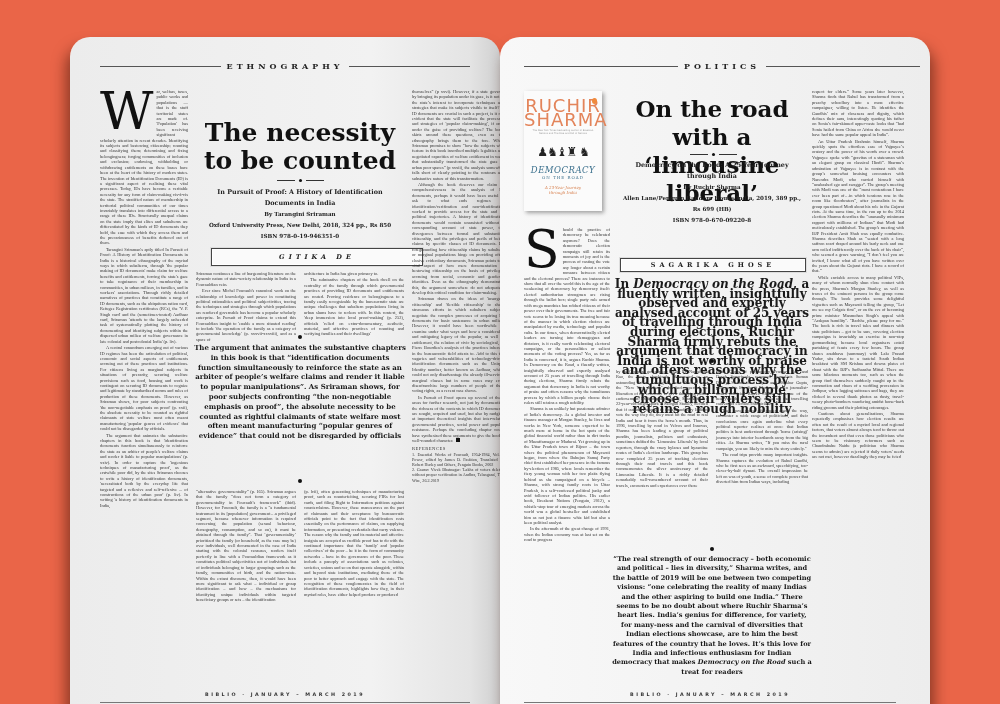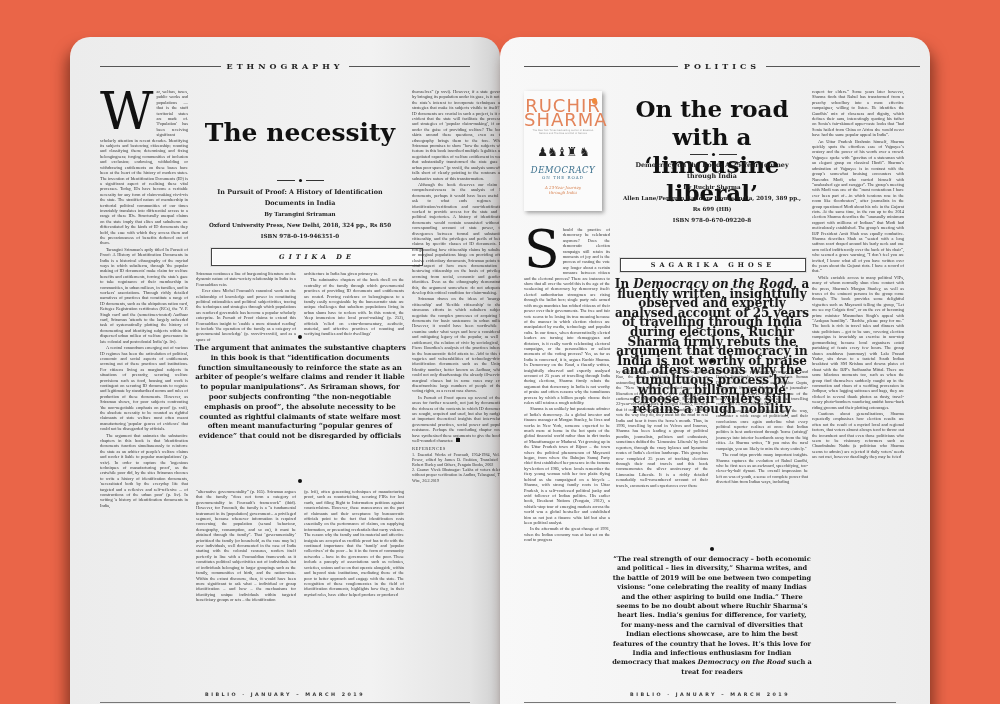--- a/index.html
+++ b/index.html
@@ -60,20 +60,21 @@
   <div class="col" style="left:30px; top:52px; width:88px;">
     <span class="dropcap">W</span>
     <p class="first">ar, welfare, taxes, public works and populations — that is the stuff territorial states are made of. 'Population' has been receiving significant scholarly attention in recent decades. Identifying its subjects and bestowing citizenship; counting and classifying them; determining and fixing belongingness; forging communities of inclusion and exclusion; endowing, withholding or withdrawing entitlements on these bases have been at the heart of the history of modern states. The invention of Identification Documents (ID) is a significant aspect of realising these vital processes. Today, IDs have become a veritable necessity for any form of claim-making vis-à-vis the state. The stratified nature of membership in territorial political communities of our times invariably translates into differential access to a range of these IDs. Structurally unequal claims on the state imply that elites and subalterns are differentiated by the kinds of ID documents they hold, the ease with which they access them and the precariousness of benefits deduced out of them.</p>
     <p>Tarangini Sriraman's aptly titled In Pursuit of Proof: A History of Identification Documents in India is a historical ethnography of the myriad ways in which subalterns, through 'the popular making of ID documents' make claim for welfare benefits and entitlements, forcing the state's gaze to take cognizance of their membership in communities, in urban milieux, in families, and in workers' associations. Through richly detailed narratives of practices that constitute a range of ID documents, such as the ubiquitous ration card, Refugee Registration certificates (RCs), the 'V. P. Singh card' and the (sometimes-touted) Aadhaar card, Sriraman 'attends to the largely unheeded task of systematically plotting the history of documenting and identifying subjects within the dispersed urban milieu of welfare governance in late colonial and postcolonial India' (p. liv).</p>
     <p>A central conundrum emerging out of various ID regimes has been the articulation of political, economic and social aspects of entitlements accruing out of these practices and institutions. For citizens living as marginal subjects in situations of precarity, securing welfare provisions such as food, housing and work is contingent on securing ID documents to cognize and legitimate by standardized norms and rules of production of these documents. However, as Sriraman shows, for poor subjects confronting 'the non-negotiable emphasis on proof' (p. xxii), the absolute necessity to be counted as rightful claimants of state welfare most often meant manufacturing 'popular genres of evidence' that could not be disregarded by officials.</p>
     <p>The argument that animates the substantive chapters in this book is that 'identification documents function simultaneously to reinforce the state as an arbiter of people's welfare claims and render it liable to popular manipulations' (p. xxiv). In order to capture the 'ingenious techniques of manufacturing proof', as the erstwhile poor did, by the sites Sriraman chooses to write a history of identification documents, 'necessitated both by the everyday life that targeted and a reflexive and self-reflexive ... of constructions of the urban poor' (p. liv). In writing 'a history of identification documents in India,</p>
   </div>
 
   <div class="headline" style="left:125px; top:82px; width:210px; font-size:25px; line-height:28px;">
     <div>The necessity</div>
+    <div>to be counted</div>
   </div>
   <div class="orn" style="left:195px; top:142px; width:70px;">
     <span class="l"></span>
       <span class="d"></span>
       <span class="l"></span>
   </div>
 
   <div class="bookinfo" style="left:120px; top:150px; width:220px;">
     <div class="t">In Pursuit of Proof: A History of Identification</div>
     <div class="t">Documents in India</div>

